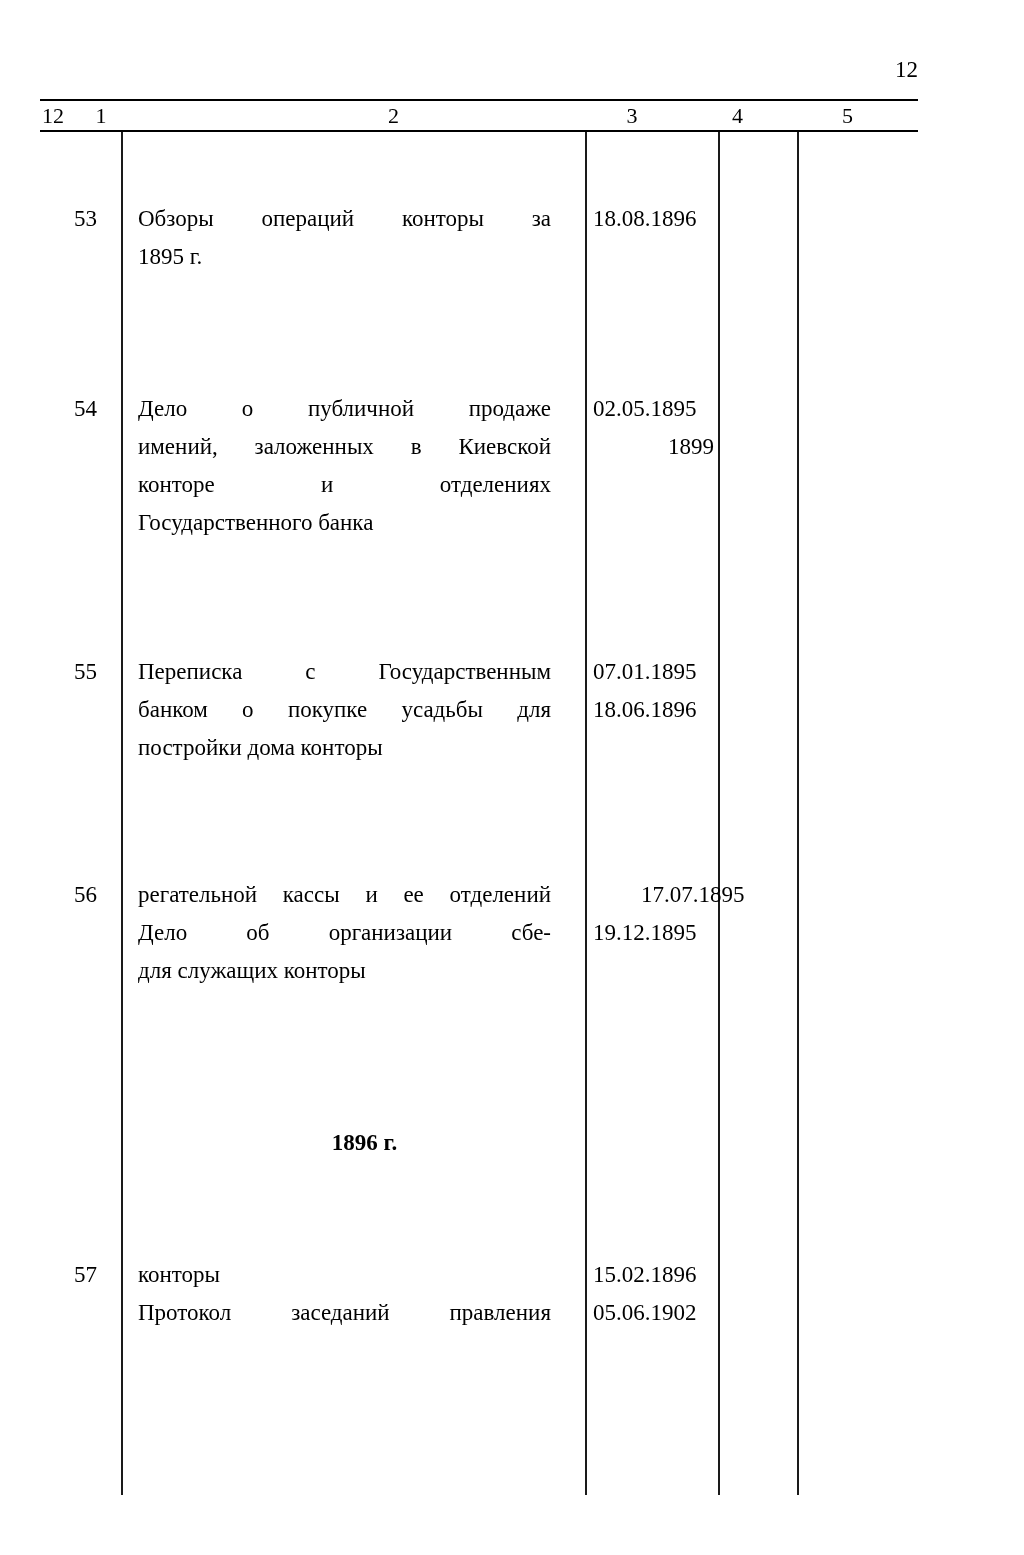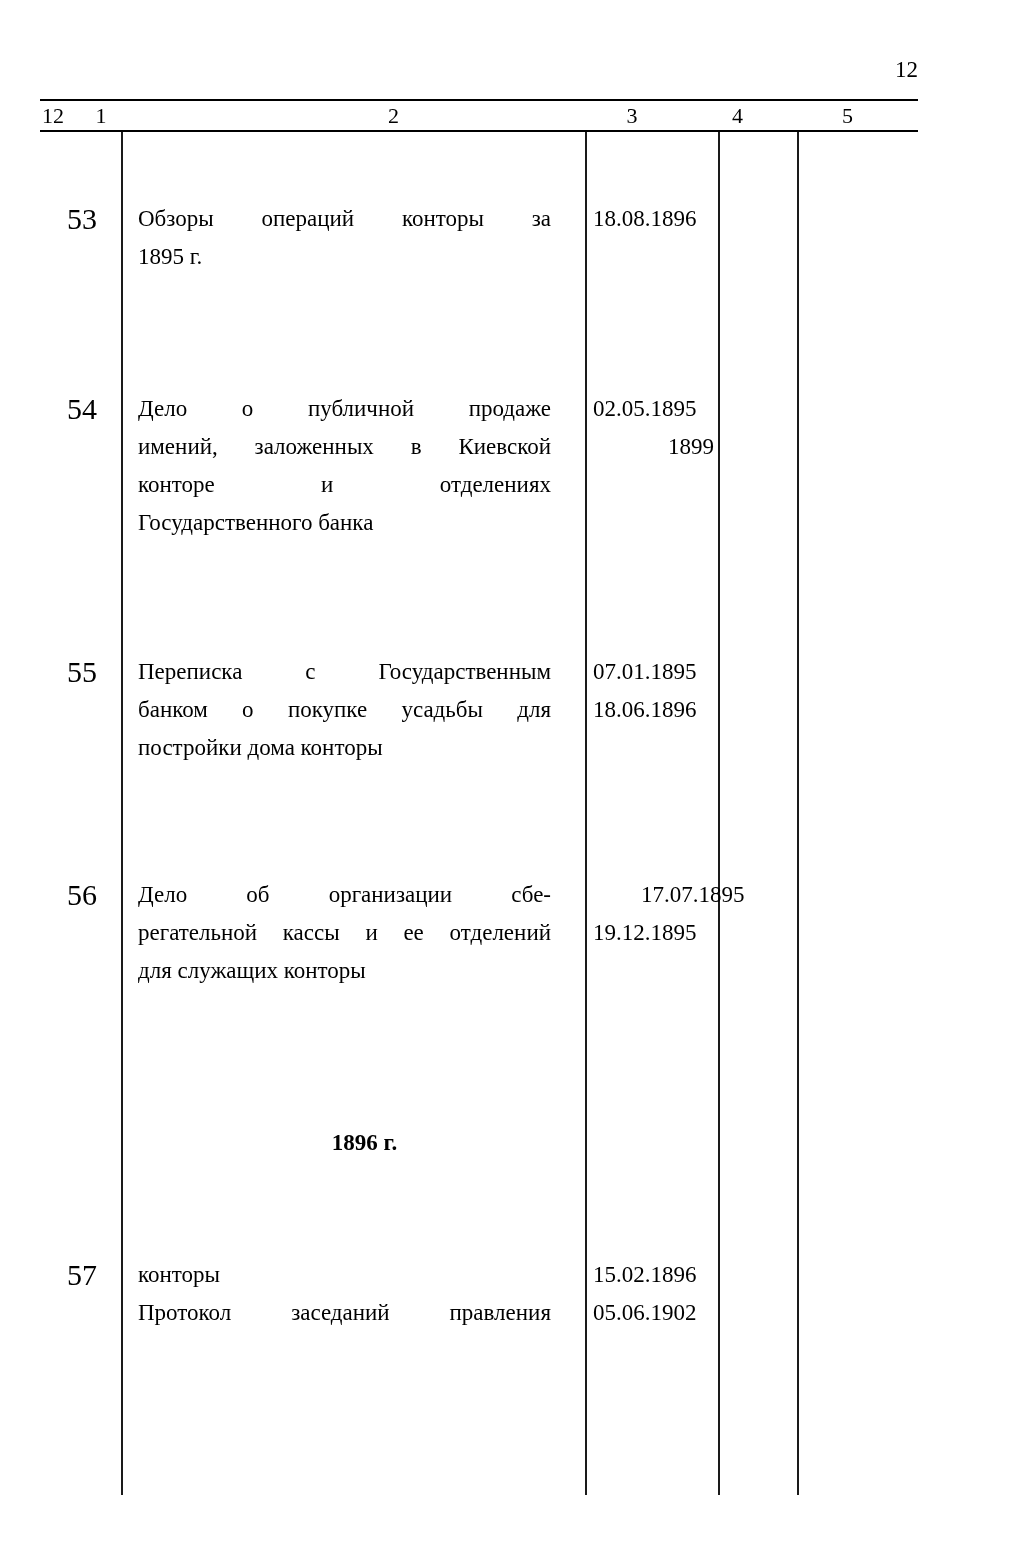--- a/index.html
+++ b/index.html
@@ -84,21 +84,21 @@
   .row {
     position: absolute;
     left: 0;
     width: 878px;
   }
   .cell-num {
     position: absolute;
     left: 0;
     width: 57px;
     text-align: right;
-    font-size: 30px;
+    font-size: 23px;
     line-height: 38px;
   }
   .cell-title {
     position: absolute;
     left: 98px;
     width: 413px;
     font-size: 23px;
     line-height: 38px;
     text-align: justify;
     text-align-last: left;
@@ -190,22 +190,22 @@
         <div class="cell-dates">
           <div style="text-align: left;">07.01.1895</div>
           <div style="text-align: left;">18.06.1896</div>
         </div>
         <div class="cell-notes c4"></div>
         <div class="cell-notes c5"></div>
       </div>
       <div class="row" style="top: 744px;">
         <div class="cell-num">56</div>
         <div class="cell-title">
+          <div style="text-align: justify; text-align-last: justify;">регательной кассы и ее отделений</div>
           <div style="text-align: justify; text-align-last: justify;">Дело об организации сбе-</div>
-          <div style="text-align: justify; text-align-last: justify;">регательной кассы и ее отделений</div>
           <div style="text-align: left; text-align-last: left;">для служащих конторы</div>
         </div>
         <div class="cell-dates">
           <div style="text-align: left; margin-left: 48px;">17.07.1895</div>
           <div style="text-align: left;">19.12.1895</div>
         </div>
         <div class="cell-notes c4"></div>
         <div class="cell-notes c5"></div>
       </div>
       <div class="row" style="top: 1124px;">

